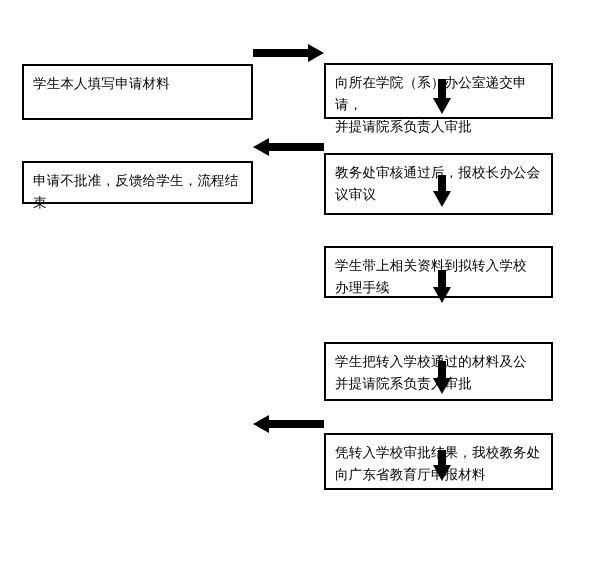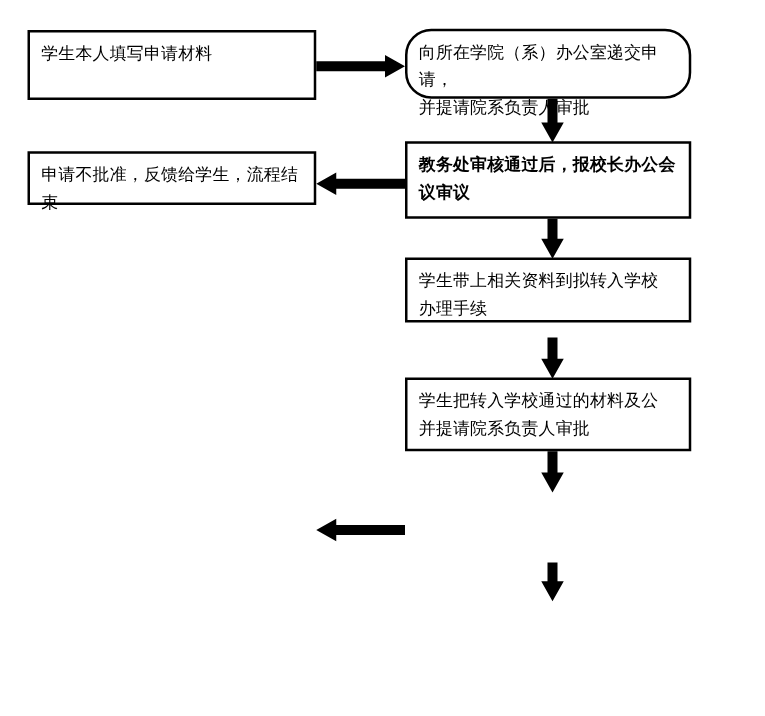--- a/index.html
+++ b/index.html
@@ -19,20 +19,21 @@
     width: 612px;
     height: 573px;
     background: #ffffff;
   }
   .node {
     position: absolute;
     box-sizing: border-box;
     border: 2px solid #000000;
     background: #ffffff;
     padding: 7px 8px 4px 9px;
+    margin-top: 40px;
   }
   .node-text {
     font-size: 13.5px;
     line-height: 1.62;
     color: #000000;
     letter-spacing: 0.2px;
     white-space: pre-line;
     text-align: left;
   }
   .arrow {
@@ -43,39 +44,43 @@
     overflow: visible;
   }
 </style>
 </head>
 <body>
 
 <div id="flowchart" style="background: rgb(255, 255, 255);">
     <div class="node" style="left: 22px; top: 24px; width: 231px; height: 56px; border-color: rgb(0, 0, 0);">
       <div class="node-text">学生本人填写申请材料</div>
     </div>
-    <div class="node" style="left: 324px; top: 23px; width: 229px; height: 56px; border-color: rgb(0, 0, 0); border-radius: 21px;">
+    <div class="node" style="left: 324px; top: 23px; width: 229px; height: 56px; border-color: rgb(0, 0, 0);">
       <div class="node-text">向所在学院（系）办公室递交申请，
 并提请院系负责人审批</div>
     </div>
     <div class="node" style="left: 22px; top: 121px; width: 231px; height: 43px; border-color: rgb(0, 0, 0);">
       <div class="node-text">申请不批准，反馈给学生，流程结
 束</div>
     </div>
-    <div class="node" style="left: 324px; top: 113px; width: 229px; height: 62px; border-color: rgb(0, 0, 0); font-weight: bold;">
+    <div class="node" style="left: 324px; top: 113px; width: 229px; height: 62px; border-color: rgb(0, 0, 0);">
       <div class="node-text">教务处审核通过后，报校长办公会
 议审议</div>
     </div>
     <div class="node" style="left: 324px; top: 206px; width: 229px; height: 52px; border-color: rgb(0, 0, 0);">
       <div class="node-text">学生带上相关资料到拟转入学校
 办理手续</div>
     </div>
     <div class="node" style="left: 324px; top: 302px; width: 229px; height: 59px; border-color: rgb(0, 0, 0);">
       <div class="node-text">学生把转入学校通过的材料及公
 并提请院系负责人审批</div>
+    </div>
+    <div class="node" style="left: 324px; top: 393px; width: 229px; height: 57px; border-color: rgb(0, 0, 0);">
+      <div class="node-text">凭转入学校审批结果，我校教务处
+向广东省教育厅申报材料</div>
     </div>
     <div class="arrow" style="left: 253px; top: 44px;">
       <svg width="71" height="18" viewBox="0 0 71 18">
         <path d="M0,5 H55 V0 L71,9 L55,18 V13 H0 Z" fill="#000000"></path>
       </svg>
     </div>
     <div class="arrow" style="left: 433px; top: 79px;">
       <svg width="18" height="35" viewBox="0 0 18 35">
         <path d="M5,0 V19 H0 L9,35 L18,19 H13 V0 Z" fill="#000000"></path>
       </svg>

